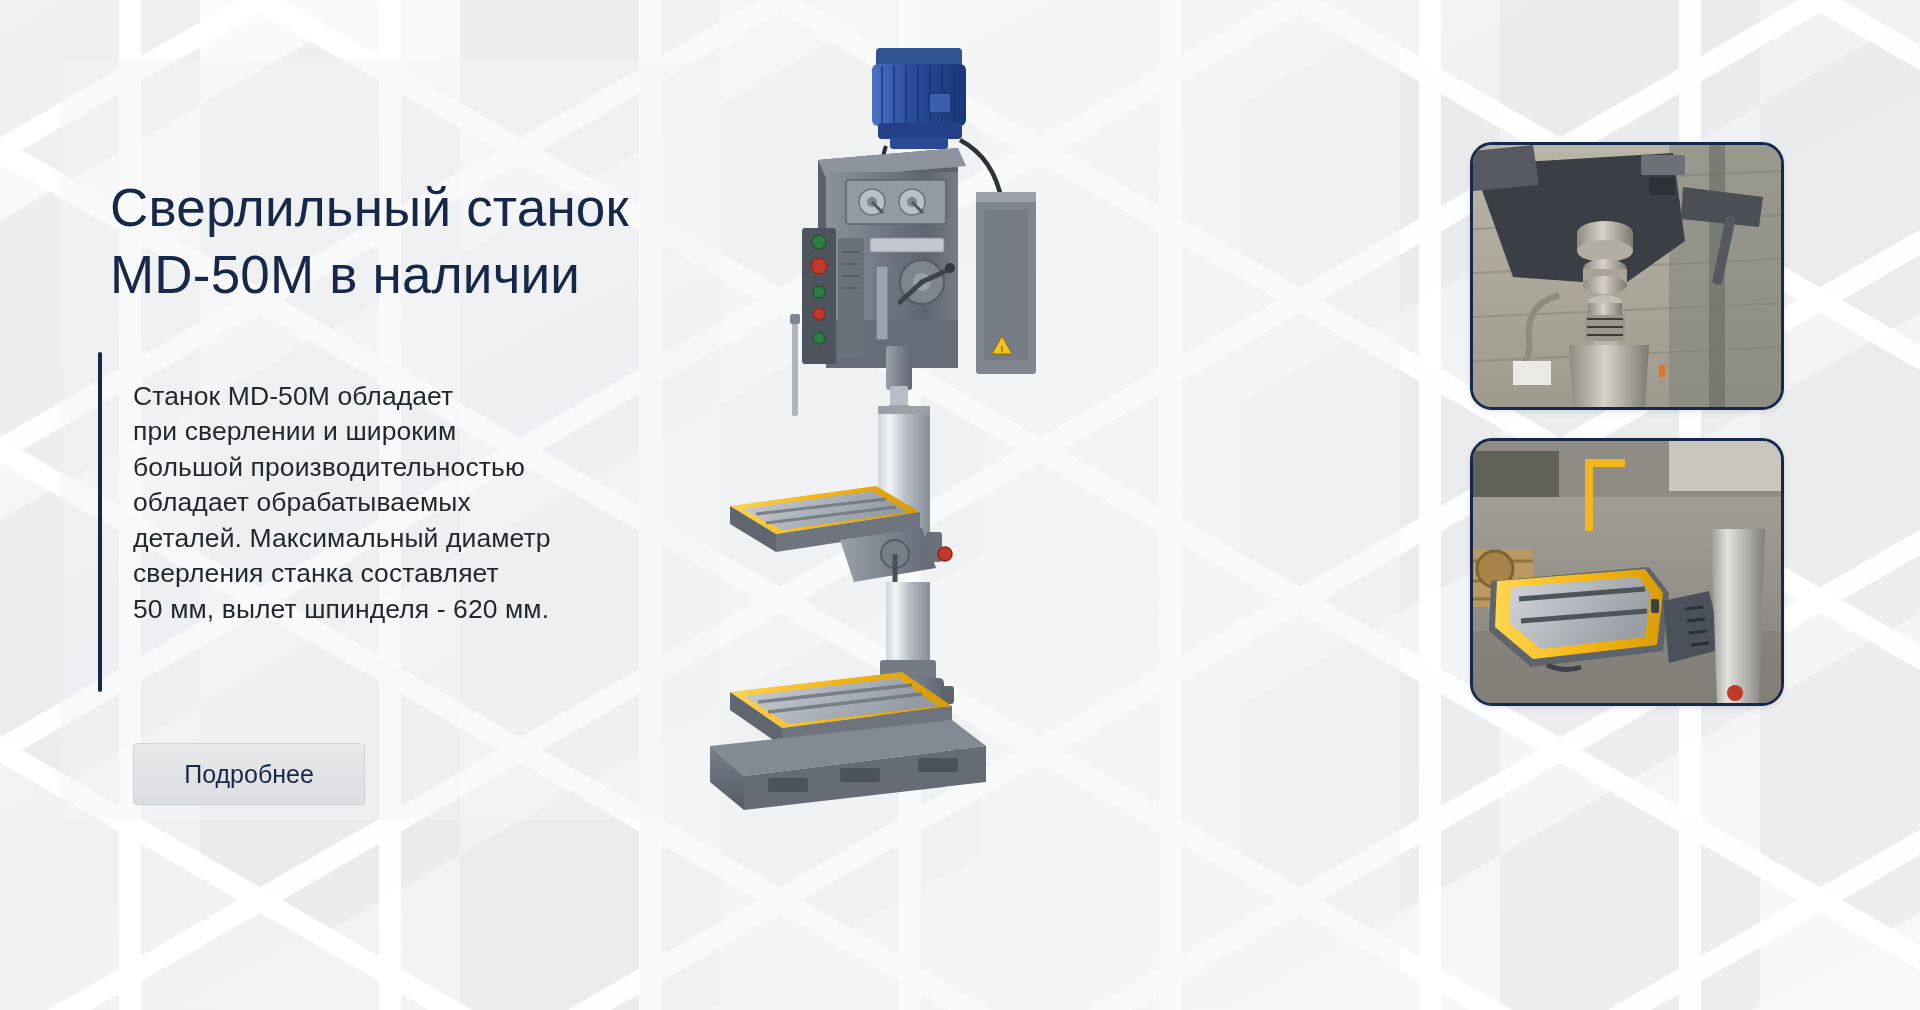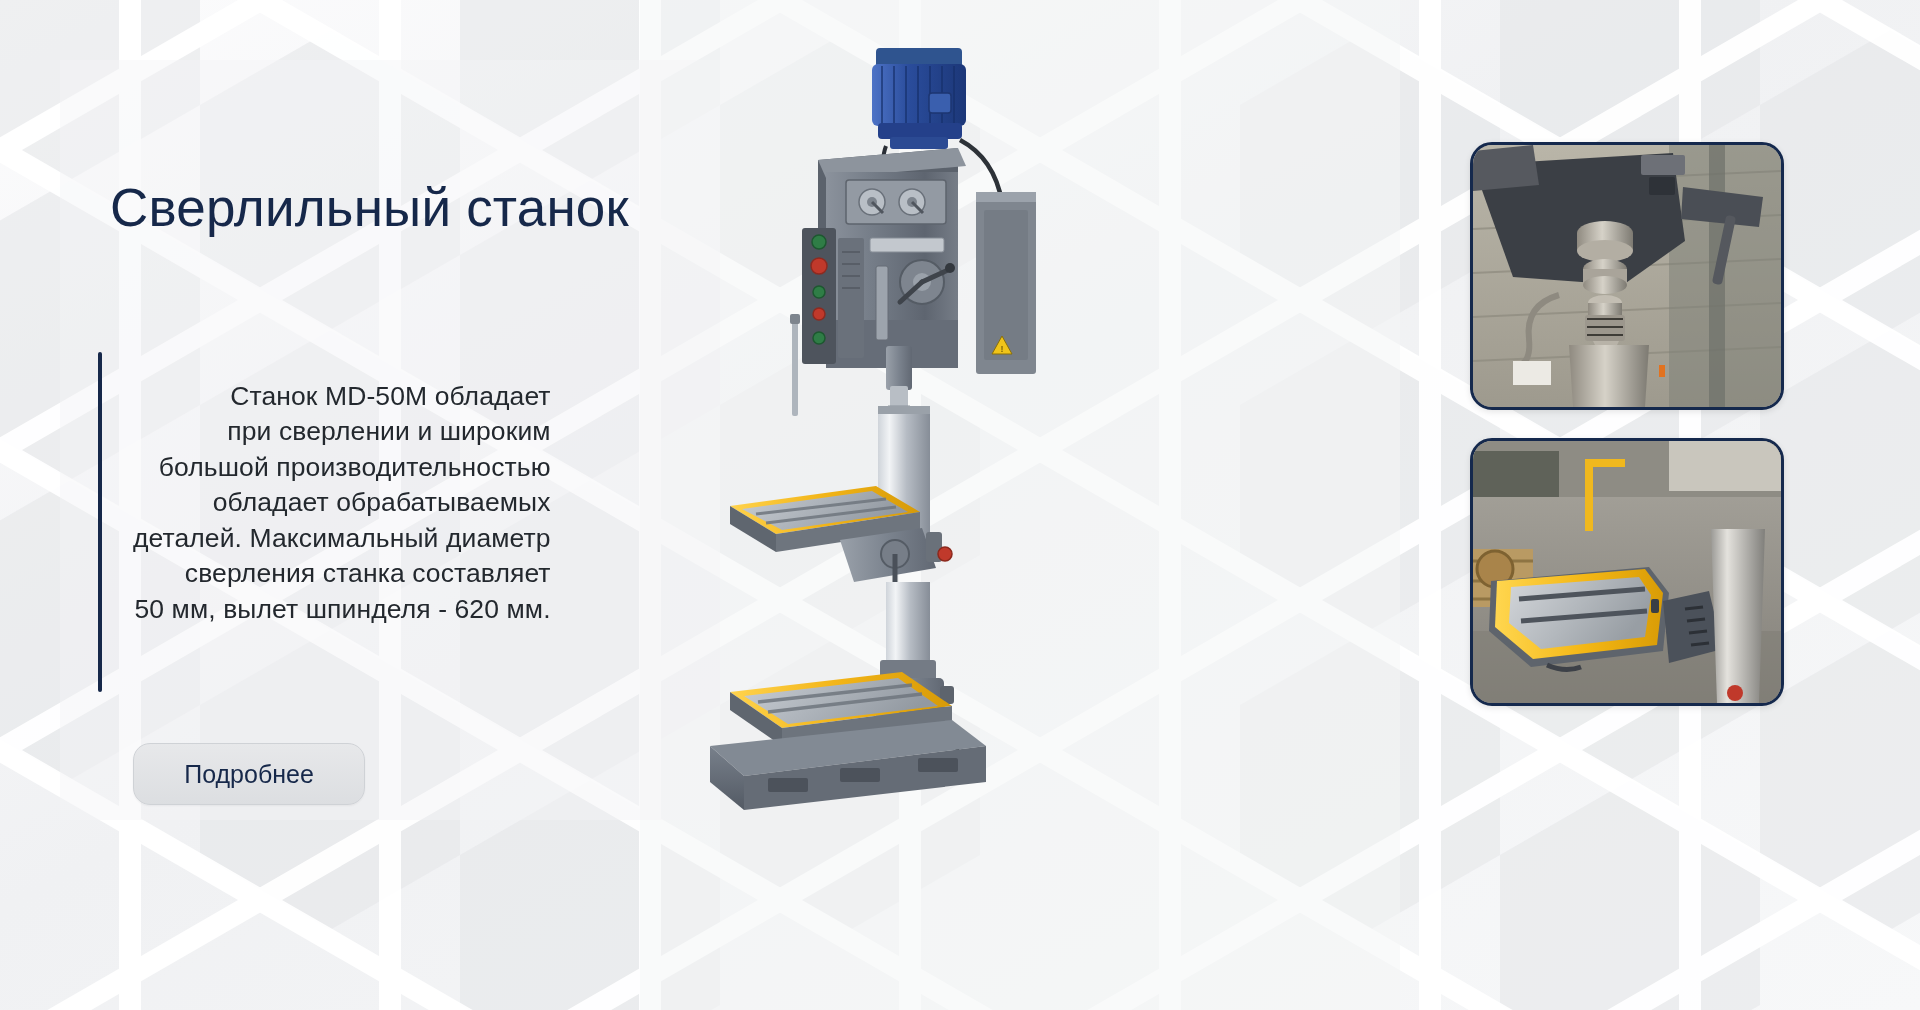--- a/index.html
+++ b/index.html
@@ -19,33 +19,33 @@
   
   .left-col{position:absolute;left:0;top:0;width:760px;height:100%;}
   .headline{
     position:absolute;left:110px;top:128px;width:620px;
     color:#16284a;font-size:53px;line-height:1.26;font-weight:400;
     letter-spacing:0.2px;
     margin-top:47px;
   }
   .headline .l2{display:block;}
 
-  .body-wrap{position:absolute;left:98px;top:352px;width:600px;display:flex;text-align:right;}
+  .body-wrap{position:absolute;left:98px;top:352px;width:600px;display:flex;}
   .accent-bar{width:4px;background:#16284a;border-radius:2px;flex:0 0 4px;}
   .body-text{
     margin-left:31px;color:#23282e;font-size:26.5px;line-height:1.34;
     font-weight:400;letter-spacing:0.1px;
   }
   .body-text span{display:block;white-space:nowrap;}
 
   .cta-wrap{position:absolute;left:98px;top:598px;width:600px;display:flex;}
   .cta-spacer{width:4px;flex:0 0 4px;background:#16284a;border-radius:2px;visibility:hidden;}
   .cta-btn{
     margin-left:31px;margin-top:145px;
-    width:232px;height:62px;border-radius:17px;
+    width:232px;height:62px;border-radius:4px;
     background:linear-gradient(180deg,#e7e8ea 0%,#dcdee1 100%);
     border:1px solid #cfd2d6;
     color:#16284a;font-size:25px;
     display:flex;align-items:center;justify-content:center;
     box-shadow:0 1px 2px rgba(0,0,0,.05);
     cursor:pointer;
   }
 
   
   .long-bar{position:absolute;left:98px;top:352px;width:4px;height:340px;background:#16284a;border-radius:2px;}
@@ -152,20 +152,21 @@
 
       <rect x="640" y="0" width="760" height="1010" fill="#f4f5f6" opacity="0.55"></rect>
       <rect x="60" y="60" width="660" height="760" fill="#f3f4f6" opacity="0.45"></rect>
     </svg>
   </div>
 
   <div class="left-col">
 
     <h1 class="headline">
       <span class="l1">Сверлильный станок</span>
+      <span class="l2">MD-50M в наличии</span>
     </h1>
 
     <div class="long-bar"></div>
 
     <div class="body-wrap">
       <div class="accent-bar" style="visibility:hidden"></div>
       <p class="body-text">
         <span>Станок MD-50M обладает</span>
         <span>при сверлении и широким</span>
         <span>большой производительностью</span>

